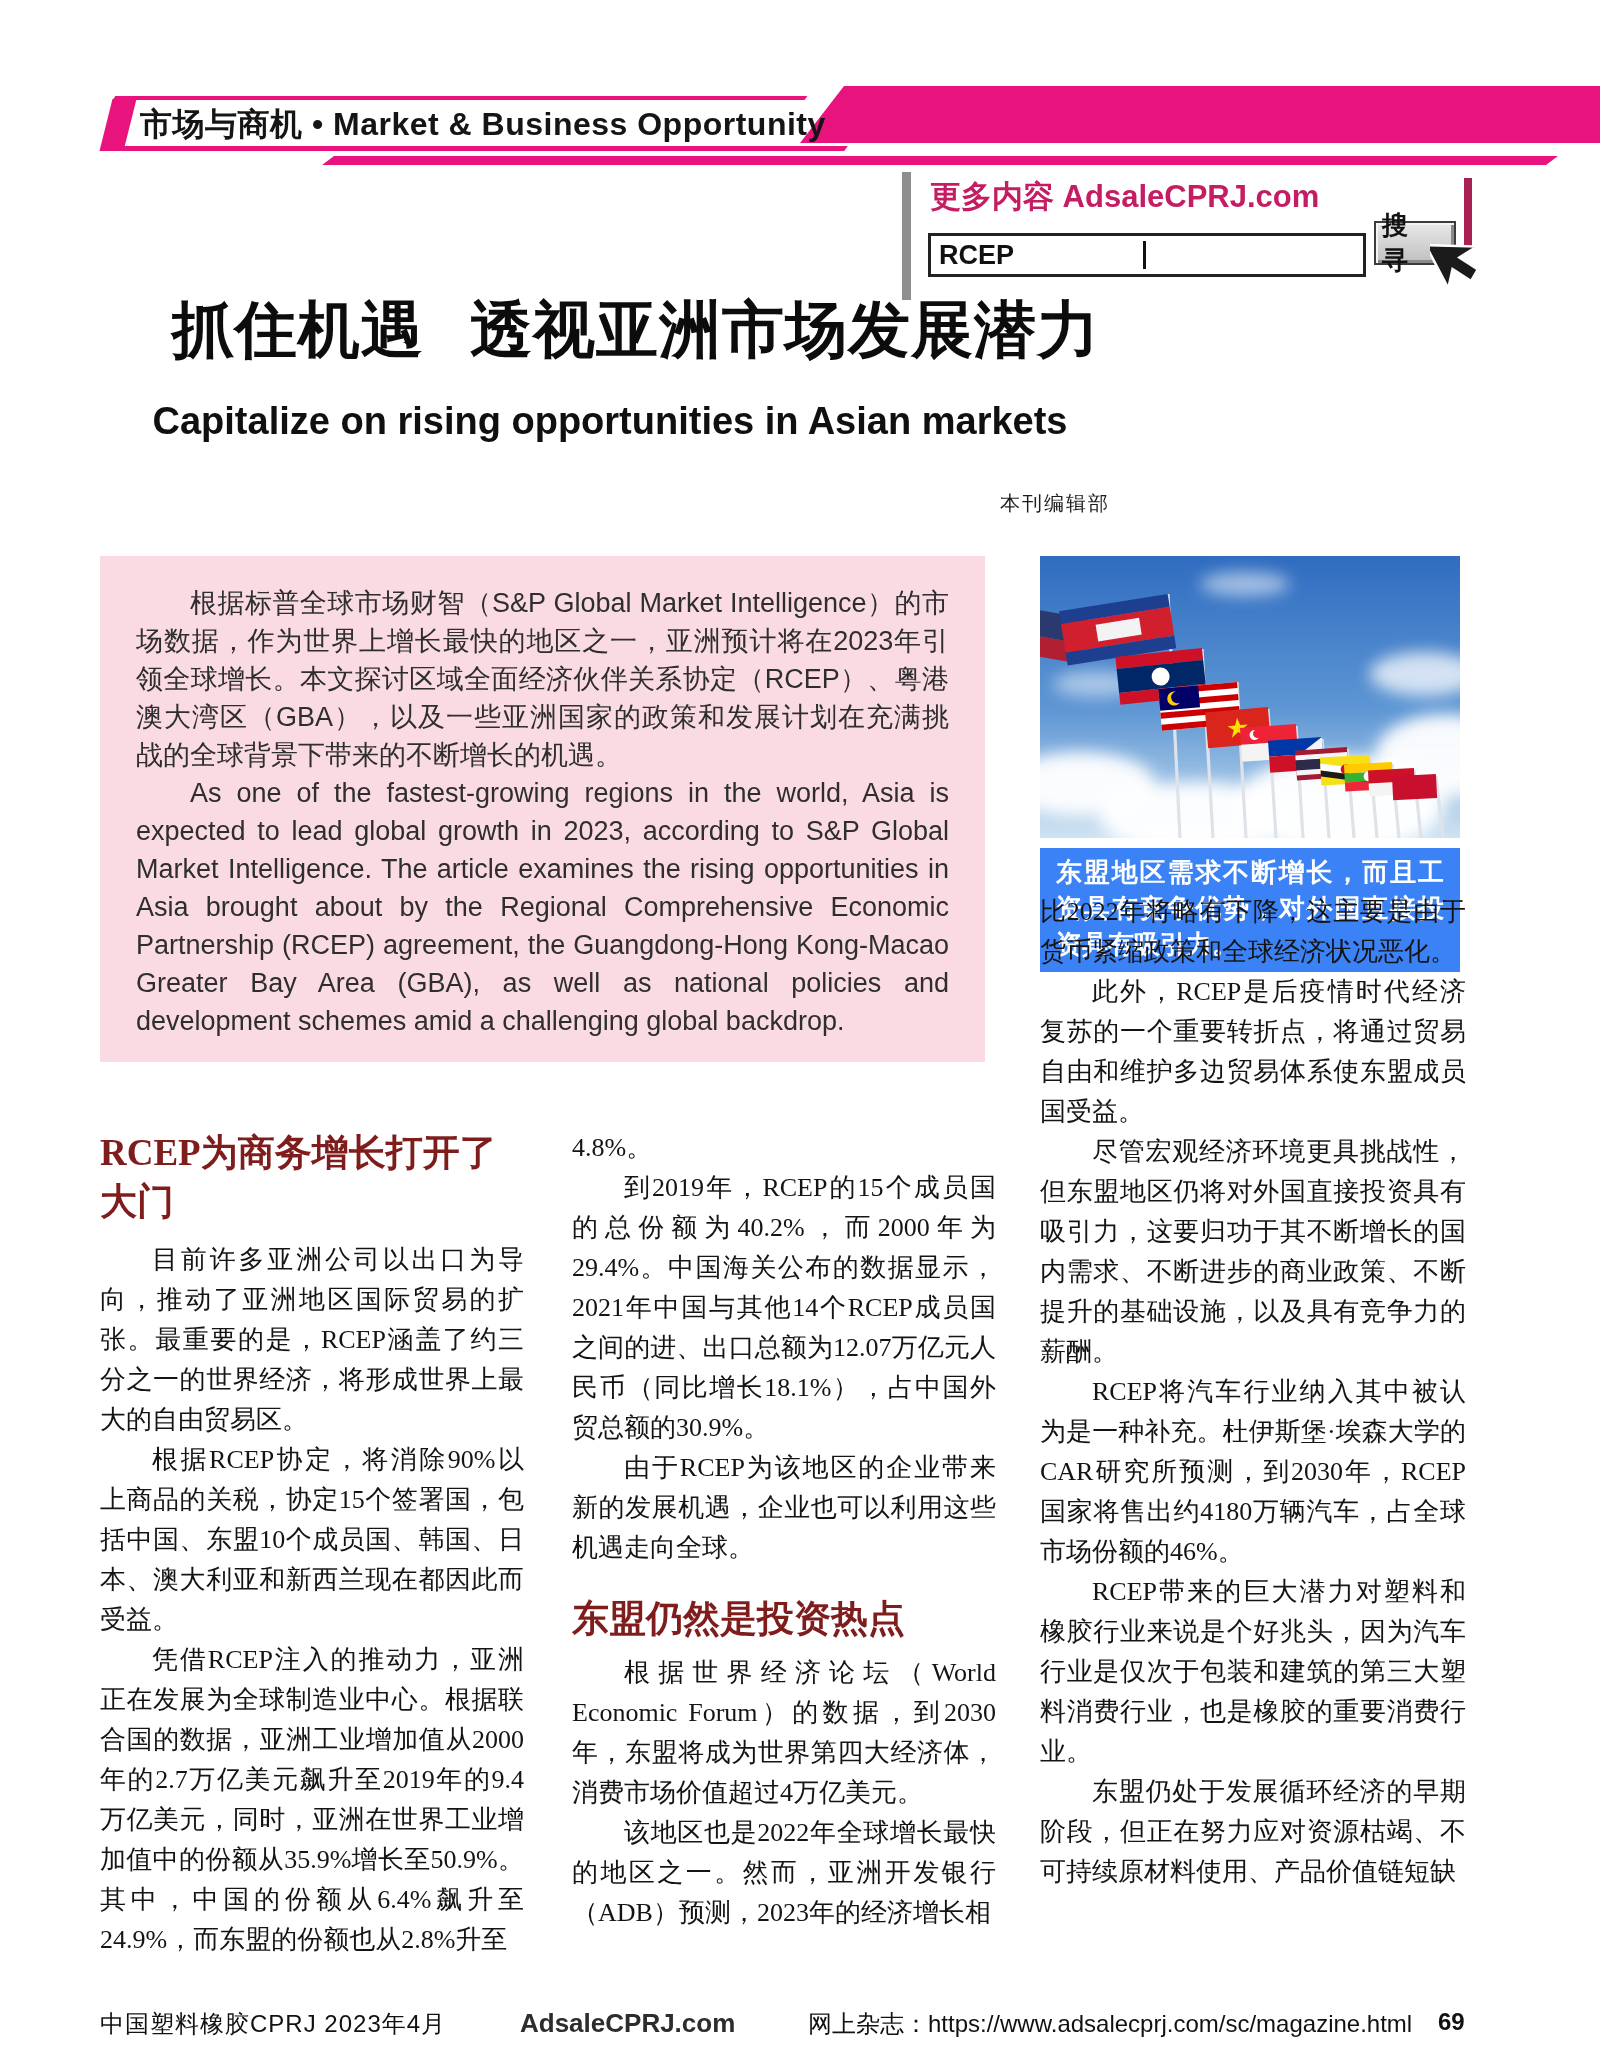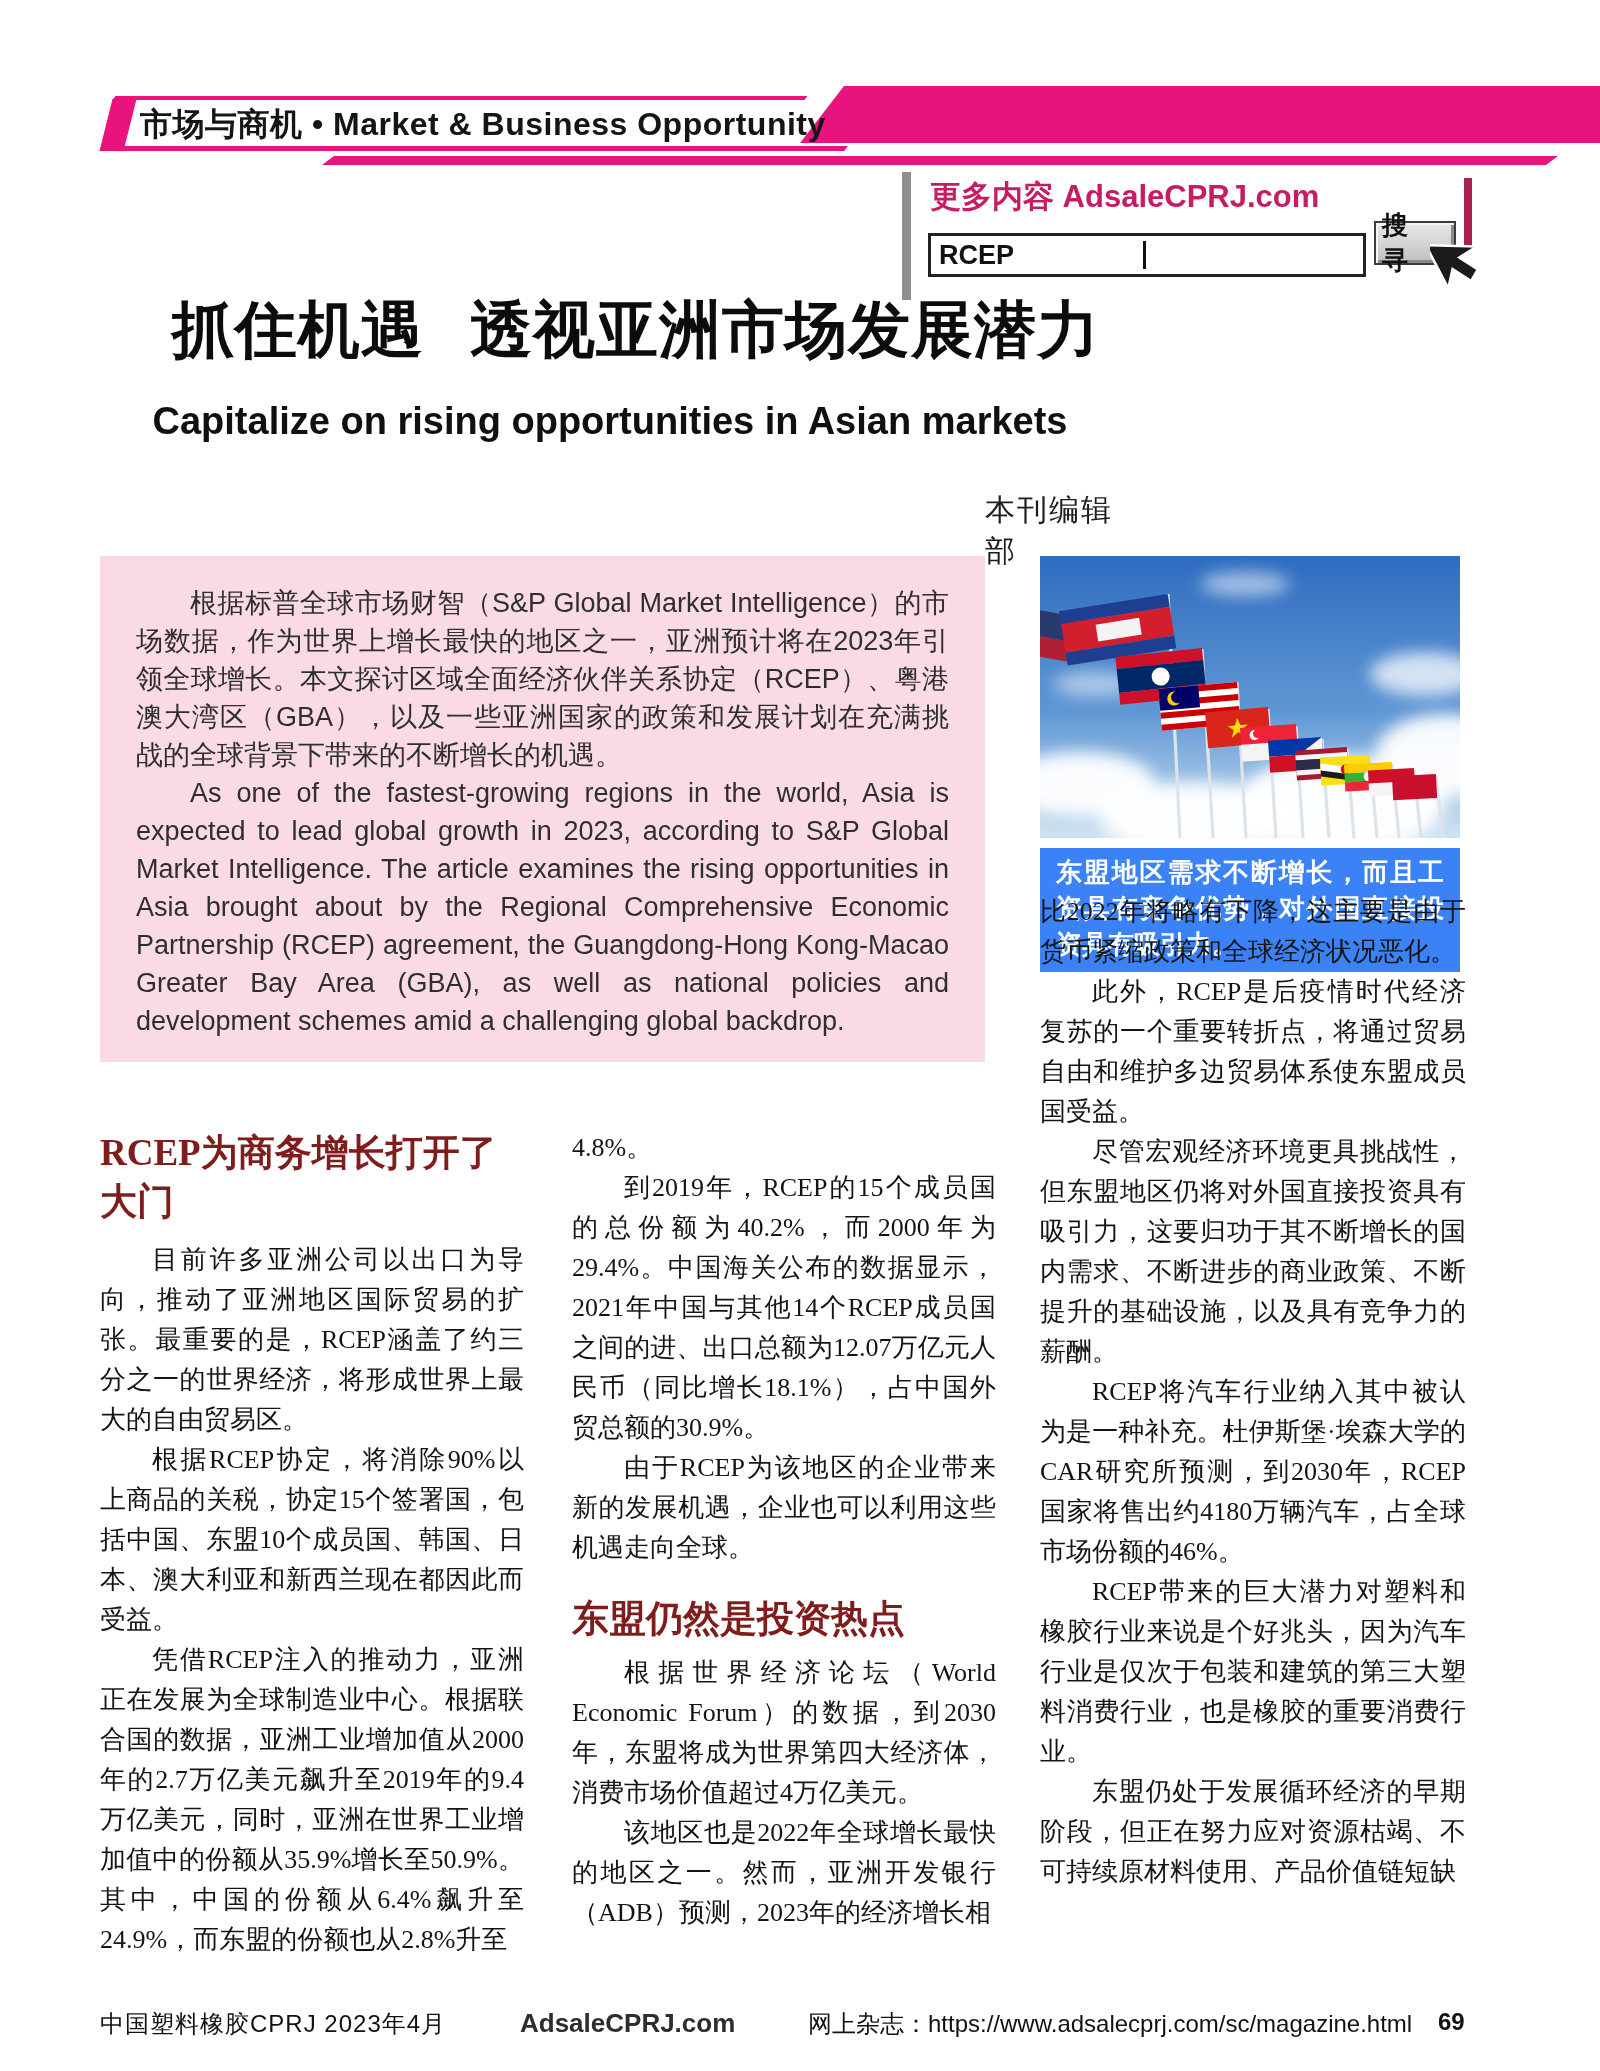--- a/index.html
+++ b/index.html
@@ -26,21 +26,21 @@
               box-shadow:inset 2px 2px 0 #f4f4f4, inset -3px -3px 0 #8a8a8a;}
   .search-btn span{font-size:26px;font-weight:bold;color:#111;letter-spacing:6px;margin-left:6px;}
   .vbar-magenta{position:absolute;left:1464px;top:178px;width:8px;height:70px;background:#a92152;}
   .cursor{position:absolute;left:1430px;top:234px;width:62px;height:56px;}
   
   .title-cn{position:absolute;left:120px;top:288px;width:980px;margin:0;text-align:right;
             font-size:62px;font-weight:900;color:#0c0c0c;word-spacing:0.45em;letter-spacing:1px;
             font-family:"Liberation Sans","DejaVu Sans",sans-serif;}
   .title-en{position:absolute;left:120px;top:400px;width:980px;margin:0;text-align:center;
             font-size:38px;font-weight:bold;color:#101010;}
-  .byline{position:absolute;left:985px;top:490px;width:140px;text-align:left;font-size:30px;letter-spacing:2px;color:#1c1c1c;
+  .byline{position:absolute;left:985px;top:490px;width:140px;text-align:center;font-size:20px;letter-spacing:2px;color:#1c1c1c;
           font-family:"Liberation Serif","DejaVu Serif",serif;}
   
   .intro-box{position:absolute;left:100px;top:556px;width:885px;height:506px;background:#fadbe3;
              box-sizing:border-box;padding:28px 36px 20px 36px;}
   .intro-box p{margin:0;font-size:27px;line-height:38px;color:#2e2e2e;text-align:justify;text-indent:2em;}
   
   .photo{position:absolute;left:1040px;top:556px;width:420px;height:282px;overflow:hidden;}
   .photo svg{display:block;width:100%;height:100%;}
   .caption{position:absolute;left:1040px;top:848px;width:420px;box-sizing:border-box;background:#3b82f6;color:#fff;
            font-family:"Liberation Serif","DejaVu Serif",serif;font-weight:bold;font-size:26px;line-height:36px;

